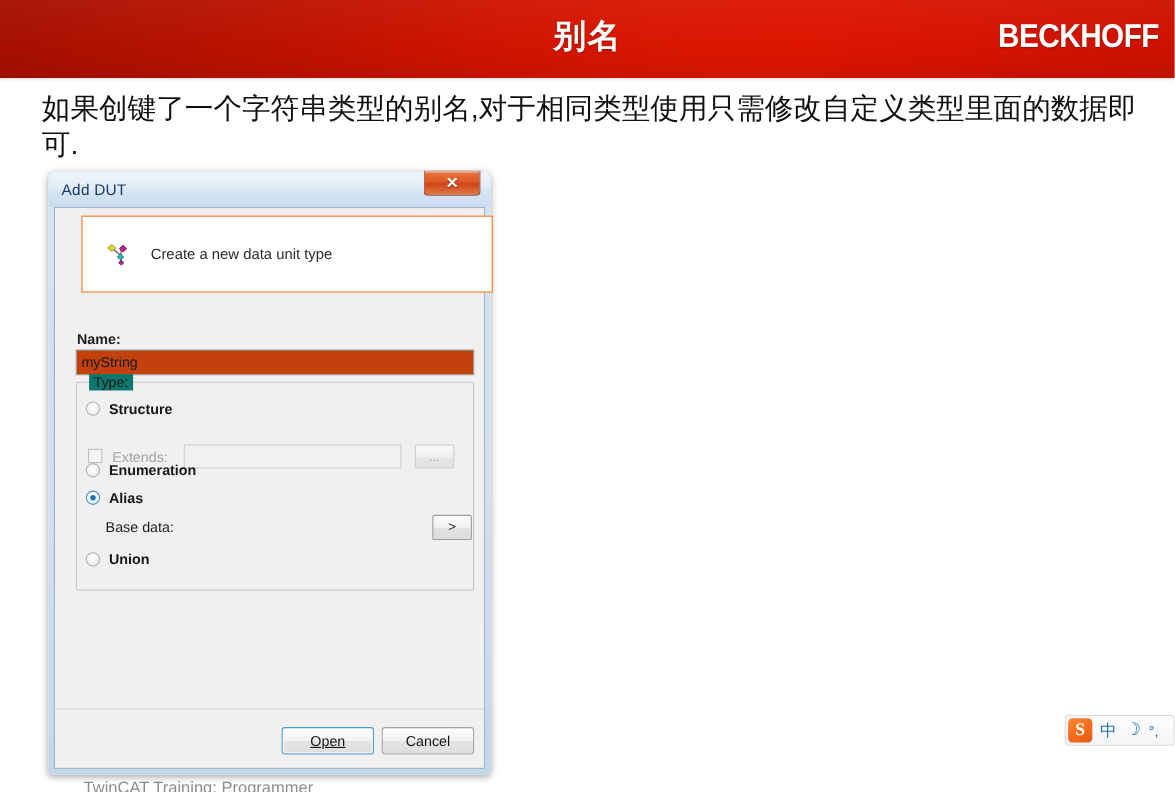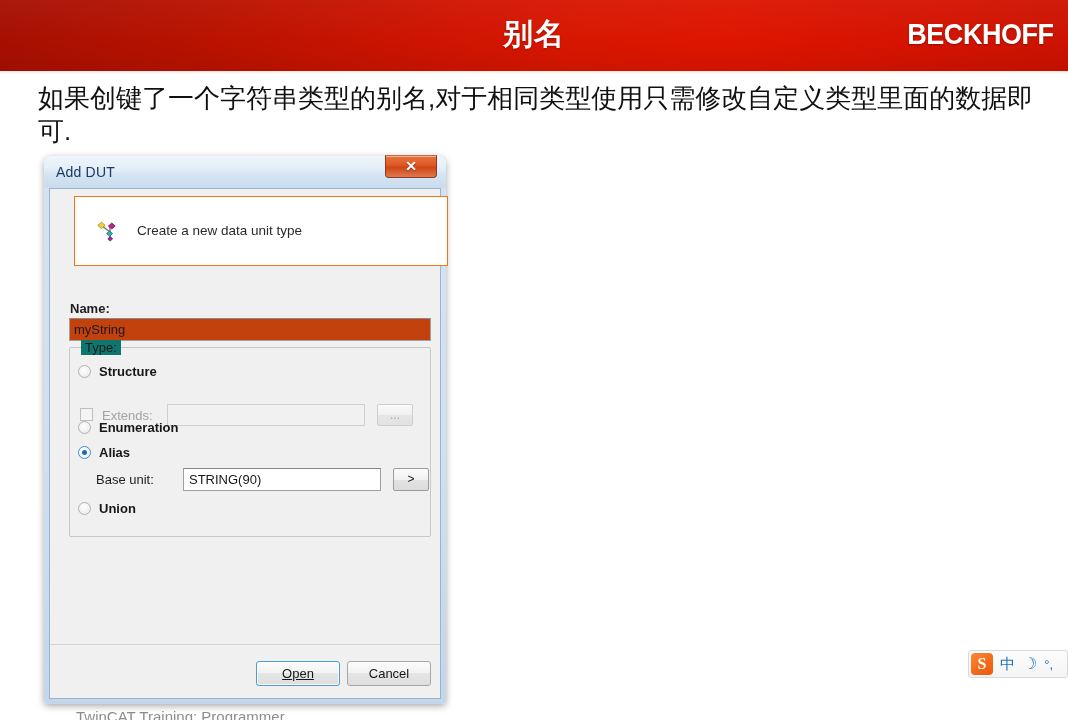--- a/index.html
+++ b/index.html
@@ -528,22 +528,21 @@
         <span class="radio-mark"></span>
         <span class="radio-label">Enumeration</span>
       </div>
 
       <div class="radio-row" id="row-alias">
         <span class="radio-mark checked"></span>
         <span class="radio-label">Alias</span>
       </div>
 
       <div id="basetype-row">
-        <span id="basetype-label">Base unit:</span>
-        <input id="basetype-input" type="text" value="STRING(90)" style="">
+        <span id="basetype-label">Base data:</span>
         <div id="basetype-browse-button">&gt;</div>
       </div>
 
       <div class="radio-row" id="row-union">
         <span class="radio-mark"></span>
         <span class="radio-label">Union</span>
       </div>
     </div>
 
     <div id="dialog-footer-sep"></div>

